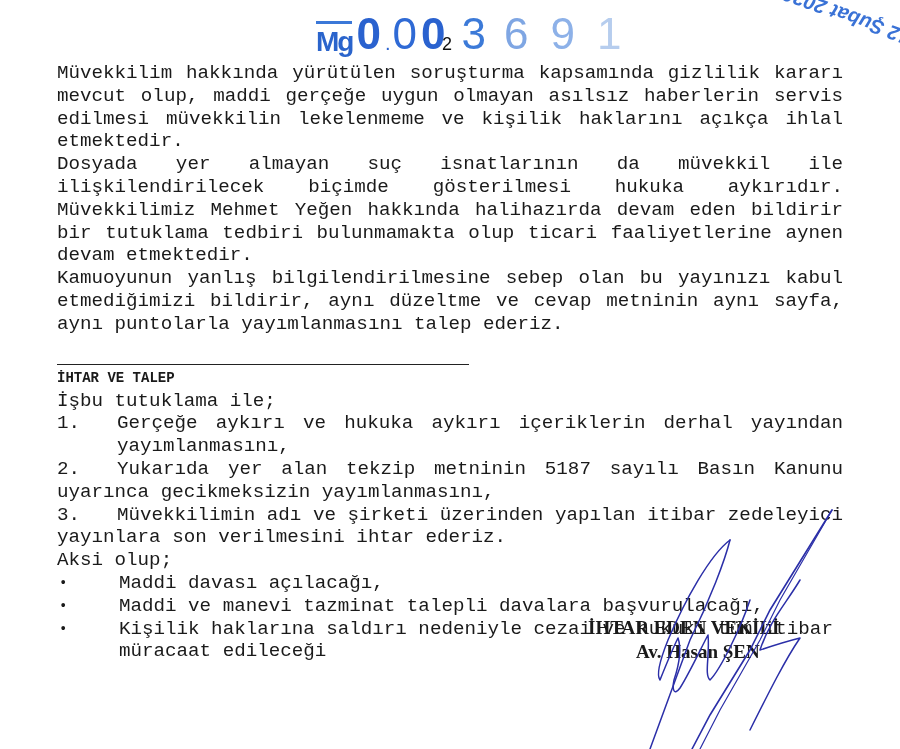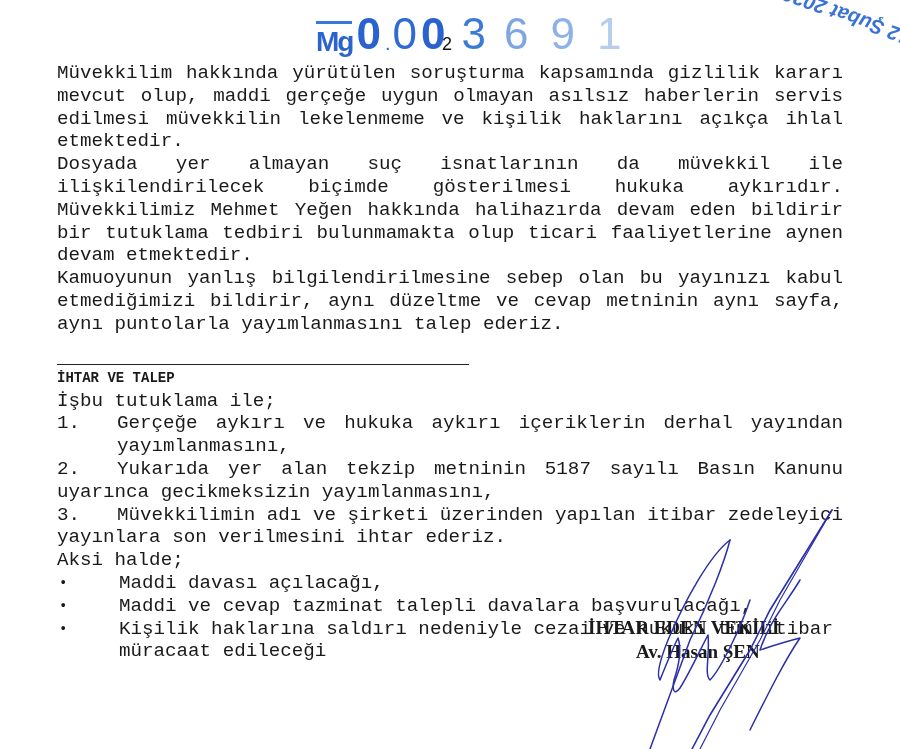--- a/index.html
+++ b/index.html
@@ -172,30 +172,30 @@
       <span class="text">Gerçeğe aykırı ve hukuka aykırı içeriklerin derhal yayından yayımlanmasını,</span>
     </div>
     <div class="para" style="text-align: justify;">
       <span class="marker" style="display:inline-block;width:60px;">2.</span><span>Yukarıda yer alan tekzip metninin 5187 sayılı Basın Kanunu uyarınca gecikmeksizin yayımlanmasını,</span>
     </div>
     <div class="para" style="text-align: justify;">
       <span class="marker" style="display:inline-block;width:60px;">3.</span><span>Müvekkilimin adı ve şirketi üzerinden yapılan itibar zedeleyici yayınlara son verilmesini ihtar ederiz.</span>
     </div>
   </div>
 
-  <p class="para">Aksi halde;</p>
+  <p class="para">Aksi olup;</p>
 
   <div>
     <div class="bullet-item">
       <span class="marker">•</span>
       <span>Maddi davası açılacağı,</span>
     </div>
     <div class="bullet-item">
       <span class="marker">•</span>
-      <span>Maddi ve cevap tazminat talepli davalara başvurulacağı,</span>
+      <span>Maddi ve manevi tazminat talepli davalara başvurulacağı,</span>
     </div>
     <div class="bullet-item">
       <span class="marker">•</span>
       <span>Kişilik haklarına saldırı nedeniyle cezai ve hukuki tüm itibar müracaat edileceği</span>
     </div>
   </div>
 
 </div>
 
 <div class="signature-block">

